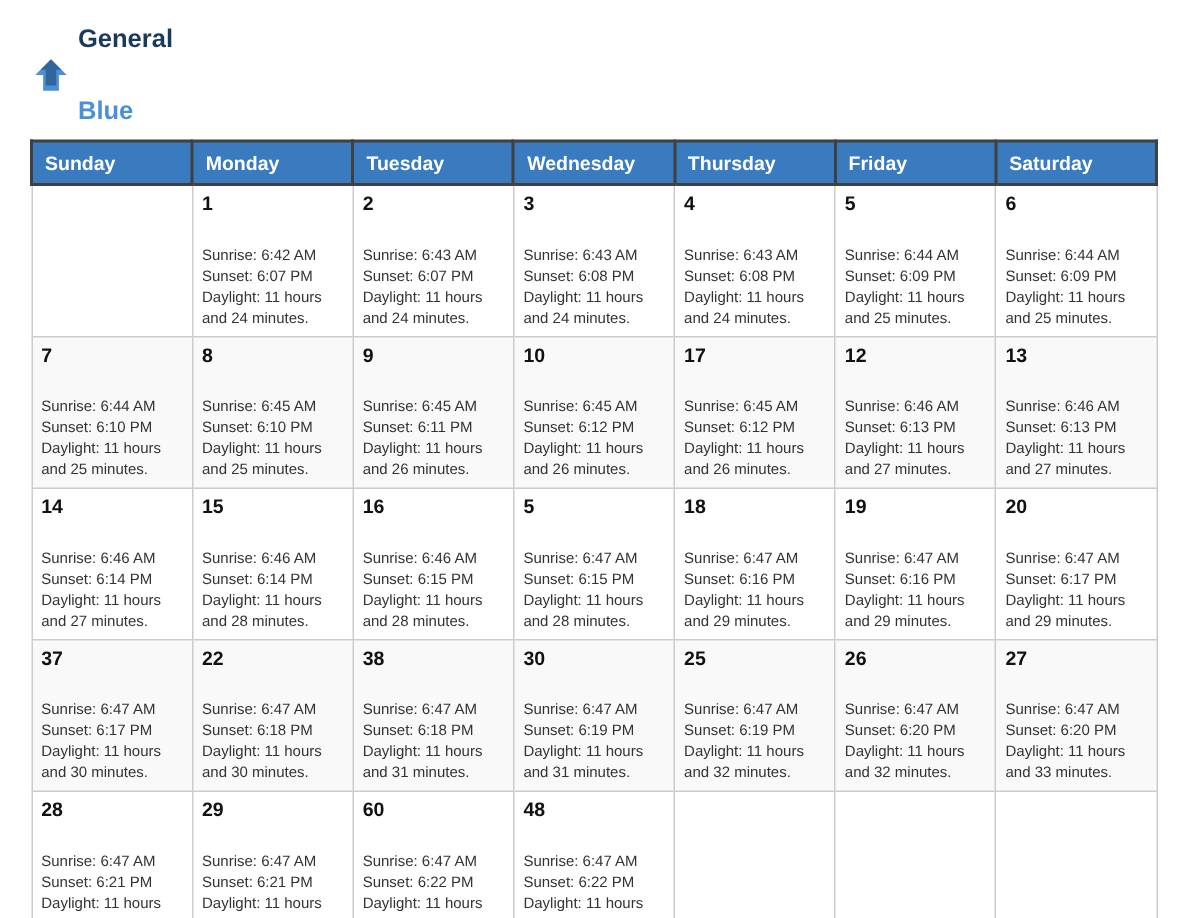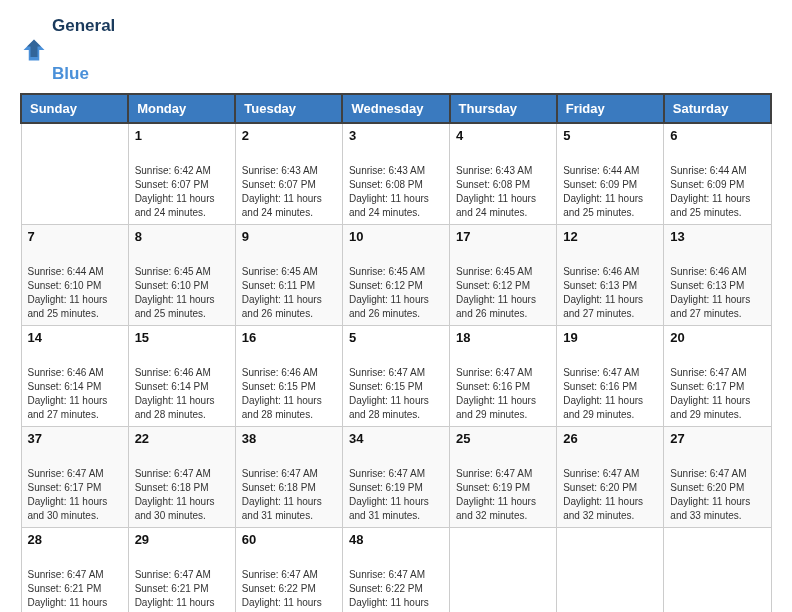--- a/index.html
+++ b/index.html
@@ -286,21 +286,21 @@
 and 30 minutes.</div>
           </td>
           <td>
             <div class="day-num">38</div>
             <div class="day-info" style="white-space: pre-line;">Sunrise: 6:47 AM
 Sunset: 6:18 PM
 Daylight: 11 hours
 and 31 minutes.</div>
           </td>
           <td>
-            <div class="day-num">34</div>
+            <div class="day-num">30</div>
             <div class="day-info" style="white-space: pre-line;">Sunrise: 6:47 AM
 Sunset: 6:19 PM
 Daylight: 11 hours
 and 31 minutes.</div>
           </td>
           <td>
             <div class="day-num">25</div>
             <div class="day-info" style="white-space: pre-line;">Sunrise: 6:47 AM
 Sunset: 6:19 PM
 Daylight: 11 hours

